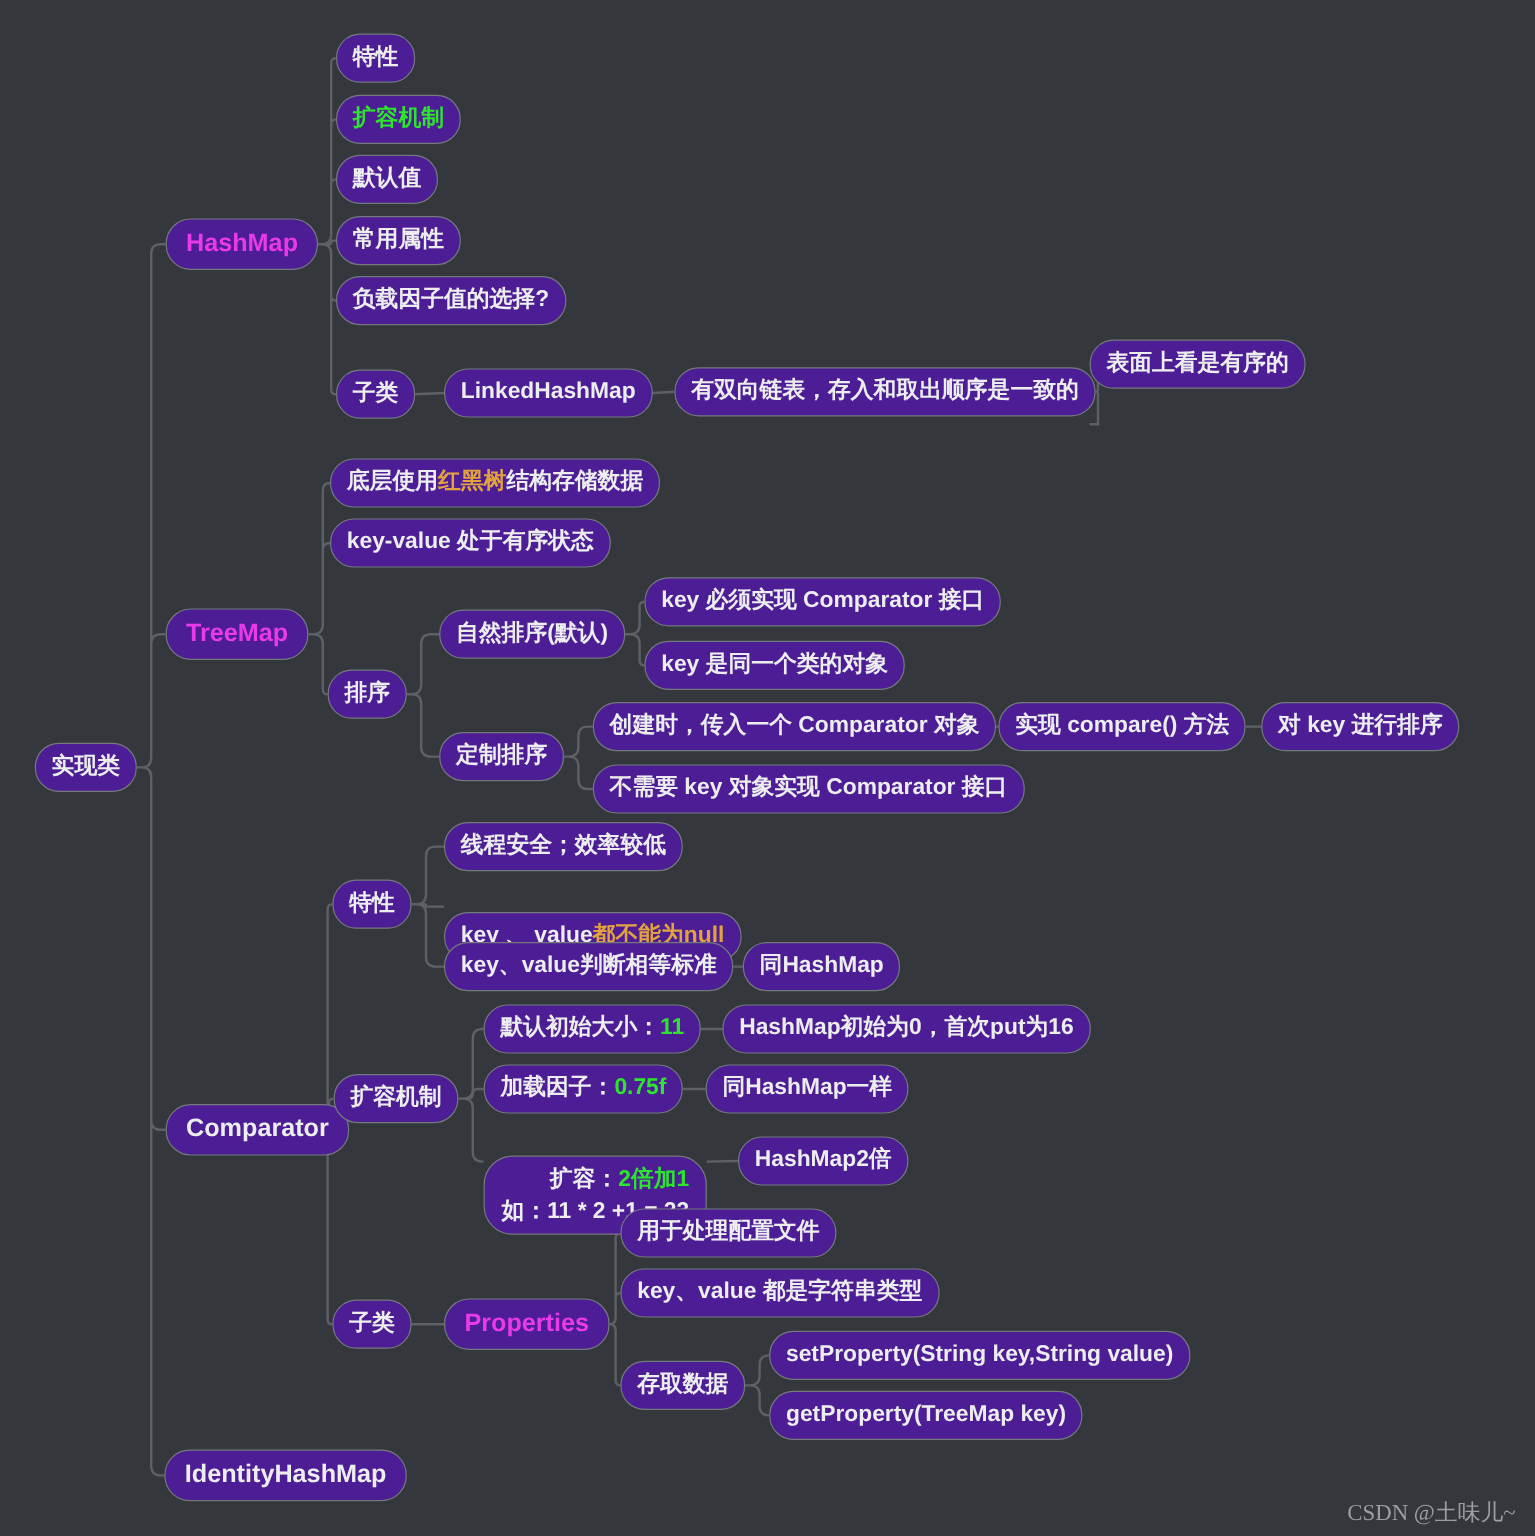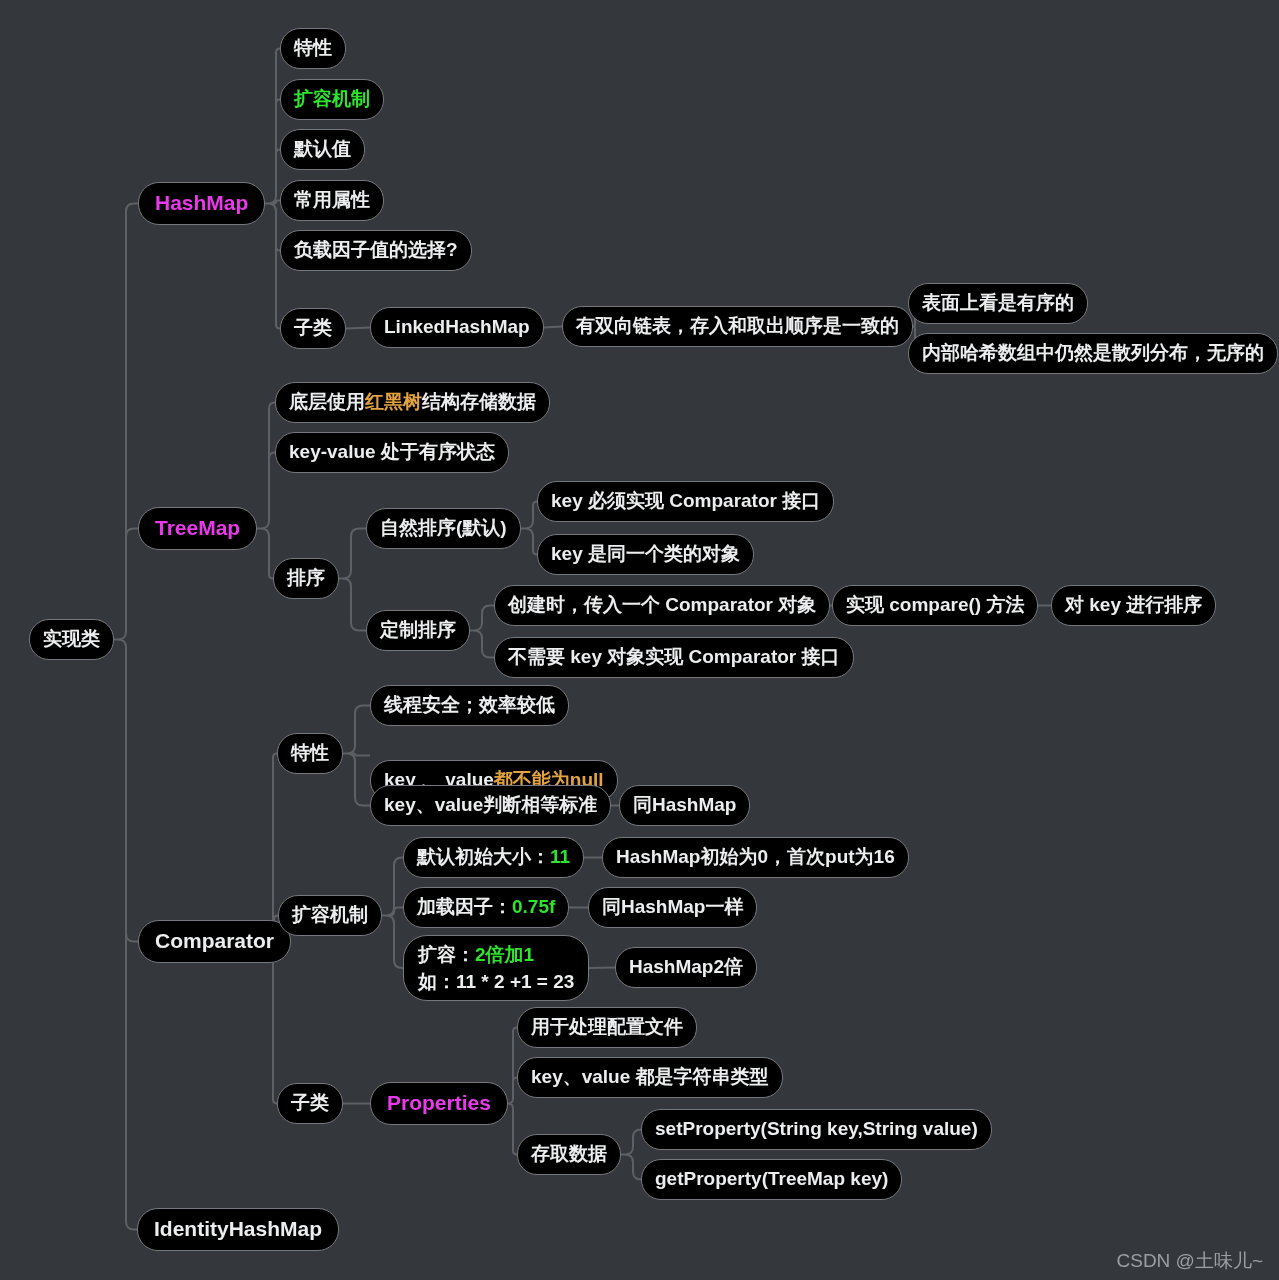--- a/index.html
+++ b/index.html
@@ -9,32 +9,32 @@
     --wire:#5d6165;
   }
   html,body{margin:0;padding:0;background:#34373c;}
   .mindmap{
     position:relative;width:1279px;height:1280px;background:#34373c;
     font-family:"Liberation Sans","DejaVu Sans",sans-serif;overflow:hidden;
   }
   #wires{position:absolute;left:0;top:0;width:1279px;height:1280px;}
   .node{
     position:absolute;box-sizing:border-box;height:41px;line-height:37px;
-    padding:0 13px;background:#000000;border:1.5px solid #75797e;border-radius:20px;
-    color:#ecedee;font-size:19px;font-weight:700;white-space:nowrap;
+    padding:0 13px;background:#4c1d95;border:1.5px solid #75797e;border-radius:20px;
+    color:#ecedee;font-size:19px;font-weight:700;white-space:nowrap;text-align:right;
   }
   .branch{height:43px;line-height:39px;font-size:21px;border-radius:21px;padding:0 16px;}
   .magenta{color:var(--magenta);}
   .green{color:var(--green);}
   .orange{color:var(--orange);}
-  .two-line{height:66px;line-height:27px;padding:5px 14px;border-radius:24px;}
+  .two-line{height:66px;line-height:27px;padding:5px 14px;border-radius:24px;margin-top:28px;}
   .two-line .line{height:27px;line-height:27px;}
   .watermark{
     position:absolute;right:16px;bottom:6px;color:#9b9fa4;
-    font-size:19px;font-weight:400;
+    font-size:19px;font-weight:400;font-family:Liberation Serif, serif;
   }
 </style>
 </head>
 <body>
 
 <div class="mindmap">
   <svg id="wires" viewBox="0 0 1279 1280">
       <path d="M114 639.5L118 639.5Q126 639.5 126 631.5L126 211.5Q126 203.5 134 203.5L138 203.5M114 639.5L118 639.5Q126 639.5 126 631.5L126 536.5Q126 528.5 134 528.5L138 528.5M114 639.5L118 639.5Q126 639.5 126 647.5L126 933.5Q126 941.5 134 941.5L138 941.5M114 639.5L118 639.5Q126 639.5 126 647.5L126 1221.5Q126 1229.5 134 1229.5L137 1229.5M265 203.5L268 203.5Q276 203.5 276 195.5L276 52.5Q276 48.5 280 48.5L280 48.5M265 203.5L268 203.5Q276 203.5 276 195.5L276 103.5Q276 99.5 280 99.5L280 99.5M265 203.5L268 203.5Q276 203.5 276 195.5L276 153.5Q276 149.5 280 149.5L280 149.5M265 203.5L274.5 203.5Q276 203.5 276 202L276 202Q276 200.5 277.5 200.5L280 200.5M265 203.5L268 203.5Q276 203.5 276 211.5L276 246.5Q276 250.5 280 250.5L280 250.5M265 203.5L268 203.5Q276 203.5 276 211.5L276 324.5Q276 328.5 280 328.5L280 328.5M346 328.5L370 327.5M544 327.5L562 326.5M913 326.5L913 326.5Q915 326.5 915 324.5L915 304.5Q915 303.5 916 303.5L908 303.5M913 326.5L913 326.5Q915 326.5 915 328.5L915 352.5Q915 353.5 916 353.5L908 353.5M257 528.5L261 528.5Q269 528.5 269 520.5L269 408.5Q269 402.5 275 402.5L275 402.5M257 528.5L261 528.5Q269 528.5 269 520.5L269 458.5Q269 452.5 275 452.5L275 452.5M257 528.5L261 528.5Q269 528.5 269 536.5L269 574.5Q269 578.5 273 578.5L273 578.5M339 578.5L343 578.5Q351 578.5 351 570.5L351 536.5Q351 528.5 359 528.5L366 528.5M339 578.5L343 578.5Q351 578.5 351 586.5L351 622.5Q351 630.5 359 630.5L366 630.5M521 528.5L525 528.5Q533 528.5 533 520.5L533 505.5Q533 501.5 537 501.5L537 501.5M521 528.5L525 528.5Q533 528.5 533 536.5L533 550.5Q533 554.5 537 554.5L537 554.5M470 630.5L474 630.5Q482 630.5 482 622.5L482 613.5Q482 605.5 490 605.5L494 605.5M470 630.5L474 630.5Q482 630.5 482 638.5L482 649.5Q482 657.5 490 657.5L494 657.5M830 605.5L832 605.5M1038 605.5L1051 605.5M272 941.5L272 941.5Q273 941.5 273 940.5L273 757.5Q273 753.5 277 753.5L277 753.5M272 941.5L272 941.5Q274 941.5 274 939.5L274 919.5Q274 915.5 278 915.5L278 915.5M272 941.5L272 941.5Q273 941.5 273 942.5L273 1099.5Q273 1103.5 277 1103.5L277 1103.5M343 753.5L347 753.5Q355 753.5 355 745.5L355 713.5Q355 705.5 363 705.5L370 705.5M343 753.5L354 753.5Q355 753.5 355 754.5L355 754.5Q355 755.5 356 755.5L370 755.5M343 753.5L347 753.5Q355 753.5 355 761.5L355 797.5Q355 805.5 363 805.5L370 805.5M611 805.5L619 805.5M382 915.5L386 915.5Q394 915.5 394 907.5L394 865.5Q394 857.5 402 857.5L403 857.5M382 915.5L390 915.5Q394 915.5 394 911.5L394 911.5Q394 907.5 398 907.5L403 907.5M382 915.5L386 915.5Q394 915.5 394 923.5L394 960Q394 968 402 968L403 968M584 857.5L602 857.5M569 907.5L588 907.5M589 968L615 967.5M343 1103.5L370 1103.5M508 1103.5L508 1103.5Q513 1103.5 513 1098.5L513 1031.5Q513 1027.5 517 1027.5L517 1027.5M508 1103.5L508 1103.5Q513 1103.5 513 1098.5L513 1081.5Q513 1077.5 517 1077.5L517 1077.5M508 1103.5L508 1103.5Q513 1103.5 513 1108.5L513 1150.5Q513 1154.5 517 1154.5L517 1154.5M621 1154.5L625 1154.5Q633 1154.5 633 1146.5L633 1137.5Q633 1129.5 641 1129.5L641 1129.5M621 1154.5L625 1154.5Q633 1154.5 633 1162.5L633 1171.5Q633 1179.5 641 1179.5L641 1179.5" fill="none" stroke="#5d6165" stroke-width="2"></path>
     </svg>
 
@@ -43,21 +43,20 @@
   <div class="node branch magenta" id="n-hashmap" style="left:138px;top:182px">HashMap</div>
   <div class="node" id="n-hm_feature" style="left:280px;top:28px">特性</div>
   <div class="node green" id="n-hm_expand" style="left:280px;top:79px">扩容机制</div>
   <div class="node" id="n-hm_default" style="left:280px;top:129px">默认值</div>
   <div class="node" id="n-hm_props" style="left:280px;top:180px">常用属性</div>
   <div class="node" id="n-hm_loadfactor" style="left:280px;top:230px">负载因子值的选择?</div>
   <div class="node" id="n-hm_subclass" style="left:280px;top:308px">子类</div>
   <div class="node" id="n-linkedhashmap" style="left:370px;top:307px">LinkedHashMap</div>
   <div class="node" id="n-lhm_desc" style="left:562px;top:306px">有双向链表，存入和取出顺序是一致的</div>
   <div class="node" id="n-lhm_ordered" style="left:908px;top:283px">表面上看是有序的</div>
-  <div class="node" id="n-lhm_unordered" style="left:908px;top:333px">内部哈希数组中仍然是散列分布，无序的</div>
 
   <div class="node branch magenta" id="n-treemap" style="left:138px;top:507px">TreeMap</div>
   <div class="node" id="n-tm_impl" style="left:275px;top:382px">
     <span>底层使用</span><span class="orange">红黑树</span><span>结构存储数据</span>
   </div>
   <div class="node" id="n-tm_kv" style="left:275px;top:432px">key-value 处于有序状态</div>
   <div class="node" id="n-tm_sort" style="left:273px;top:558px">排序</div>
   <div class="node" id="n-tm_natural" style="left:366px;top:508px">自然排序(默认)</div>
   <div class="node" id="n-tm_nat_same" style="left:537px;top:534px">key 是同一个类的对象</div>
   <div class="node" id="n-tm_nat_comp" style="left:537px;top:481px">key 必须实现 Comparator 接口</div>

